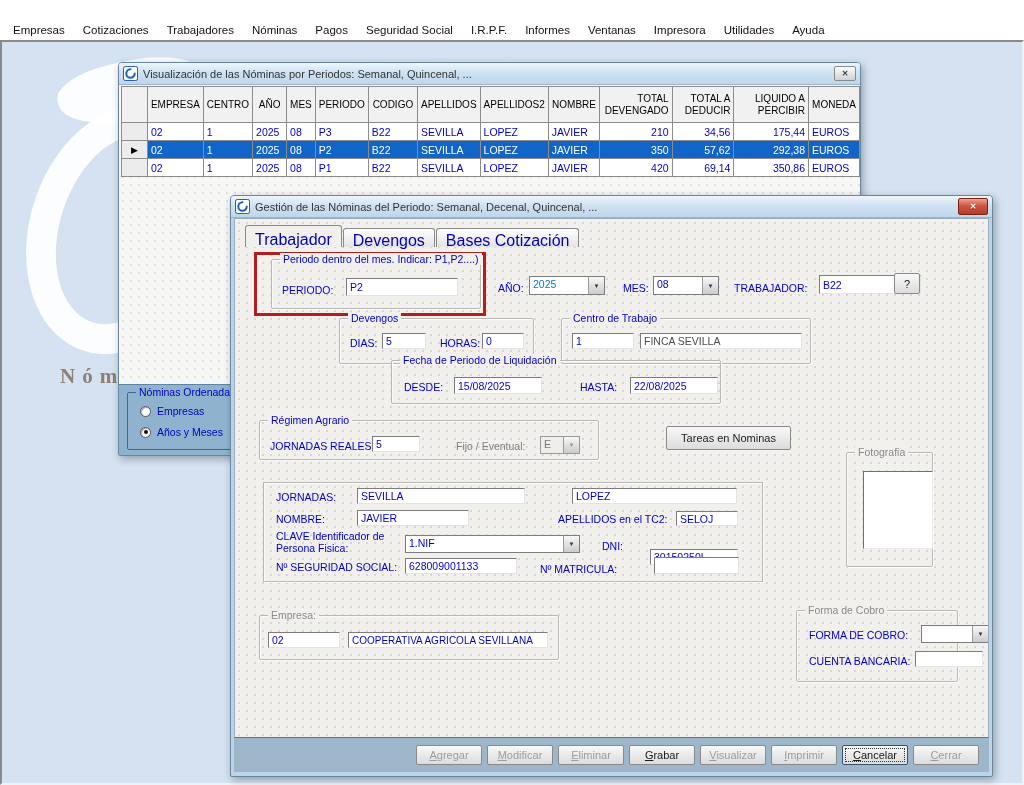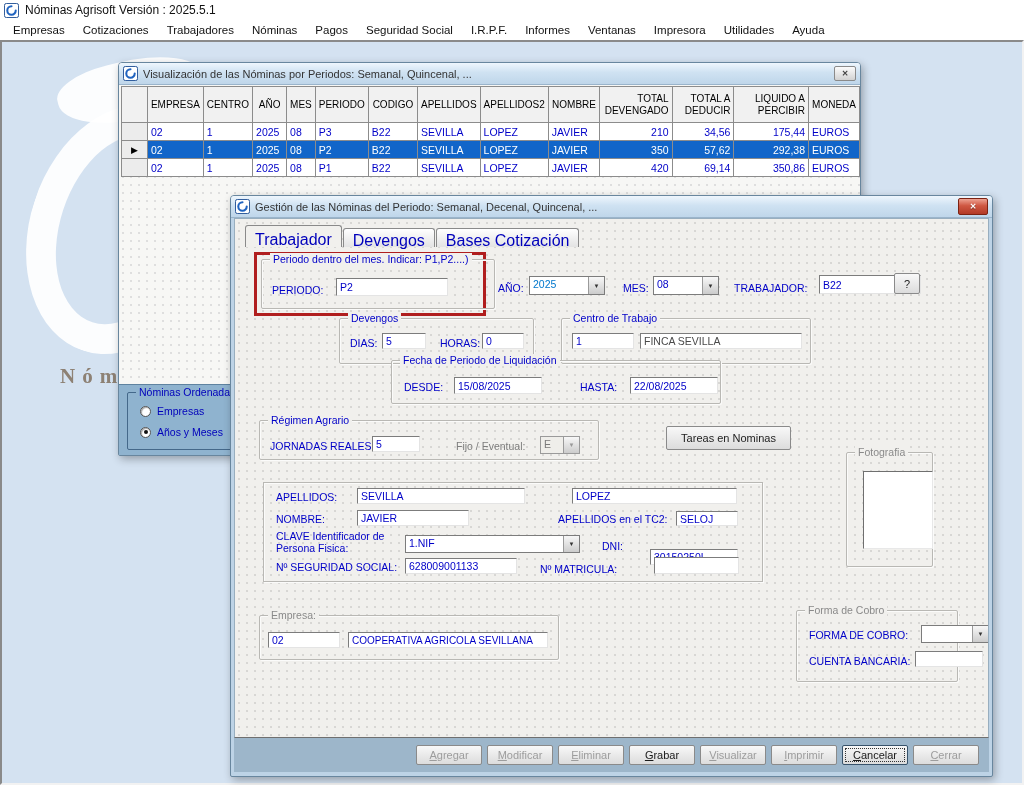--- a/index.html
+++ b/index.html
@@ -89,27 +89,20 @@
               font-size:11px; color:#222; display:flex; align-items:center; justify-content:center; }
 
   .photo-frame { position:absolute; background:#fff; border:1px solid; border-color:#6f6f6f #e8e8e8 #e8e8e8 #6f6f6f; }
   .persona-box { position:absolute; border:1px solid #b9b8b4; box-shadow:1px 1px 0 #fbfbfa inset, 1px 1px 0 #fbfbfa; }
 </style>
 </head>
 <body>
 
 <div class="screen">
 
-  <div class="app-titlebar">
-    <svg class="appicon" viewBox="0 0 16 16">
-      <rect x="0.5" y="0.5" width="15" height="15" rx="2" fill="#fff" stroke="#1f4f93"></rect>
-      <path d="M12.5 8a4.5 4.5 0 1 1 -4.5 -4.5" fill="none" stroke="#1f63c0" stroke-width="2.2" stroke-linecap="round"></path>
-    </svg>
-    <span class="ttl">Nóminas  Agrisoft  Versión :  2025.5.1</span>
-  </div>
 
   <div class="menubar">
     <span class="mitem">Empresas</span>
     <span class="mitem">Cotizaciones</span>
     <span class="mitem">Trabajadores</span>
     <span class="mitem">Nóminas</span>
     <span class="mitem">Pagos</span>
     <span class="mitem">Seguridad Social</span>
     <span class="mitem">I.R.P.F.</span>
     <span class="mitem">Informes</span>
@@ -250,21 +243,21 @@
       <div class="dlg-client">
 
         <div class="tabs">
           <div class="tab active">Trabajador</div>
           <div class="tab">Devengos</div>
           <div class="tab">Bases Cotización</div>
         </div>
 
         <div class="red-rect" style="left:19px; top:33px; width:232px; height:64px;"></div>
 
-        <div class="grp" style="left:26px; top:40px; width:234px; height:50px;">
+        <div class="grp" style="left:36px; top:40px; width:210px; height:50px;">
           <span class="grp-label">Periodo dentro del mes. Indicar: P1,P2....)</span>
           <span class="lbl" style="left:10px; top:24px;">PERIODO:</span>
           <input class="tbx" style="left: 74px; top: 18px; width: 112px; height: 18px;" value="P2">
         </div>
 
         <span class="lbl" style="left:263px; top:63px;">AÑO:</span>
         <div class="combo" style="left:294px; top:57px; width:76px; height:19px;">
           <span class="val cyan">2025</span>
           <span class="cbtn">▼</span>
         </div>
@@ -311,21 +304,21 @@
         </div>
 
         <button class="smallbtn" style="left:431px; top:207px; width:125px; height:24px;">Tareas en Nominas</button>
 
         <div class="grp" style="left:611px; top:233px; width:87px; height:115px;">
           <span class="grp-label gray">Fotografia</span>
           <div class="photo-frame" style="left:16px; top:18px; width:70px; height:78px;"></div>
         </div>
 
         <div class="persona-box" style="left:28px; top:263px; width:500px; height:100px;">
-          <span class="lbl" style="left:12px; top:8px;">APELLIDOS:</span>
+          <span class="lbl" style="left:12px; top:8px;">JORNADAS:</span>
           <input class="tbx" style="left: 93px; top: 5px; width: 168px; height: 16px;" value="SEVILLA">
           <input class="tbx" style="left: 308px; top: 5px; width: 165px; height: 16px;" value="LOPEZ">
 
           <span class="lbl" style="left:12px; top:30px;">NOMBRE:</span>
           <input class="tbx" style="left: 93px; top: 27px; width: 112px; height: 16px;" value="JAVIER">
           <span class="lbl" style="left:294px; top:30px;">APELLIDOS en el TC2:</span>
           <input class="tbx" style="left: 412px; top: 28px; width: 62px; height: 15px;" value="SELOJ">
 
           <span class="lbl" style="left:12px; top:48px; width:118px; white-space:normal; line-height:1.1;">CLAVE Identificador de Persona Fisica:</span>
           <div class="combo" style="left:141px; top:52px; width:175px; height:18px;">

